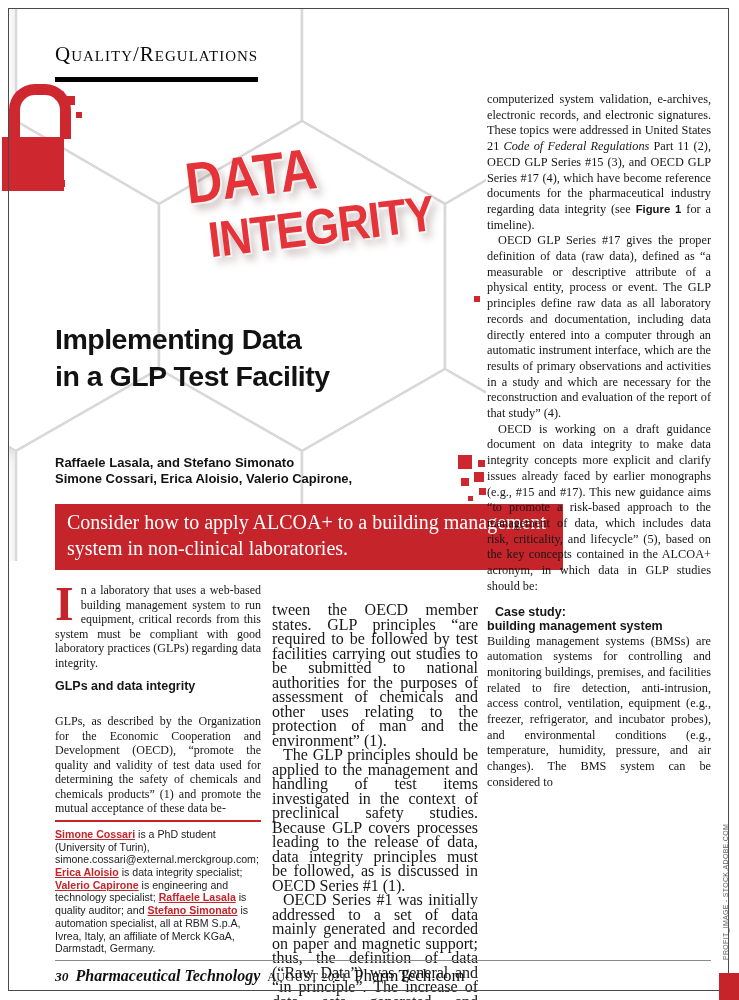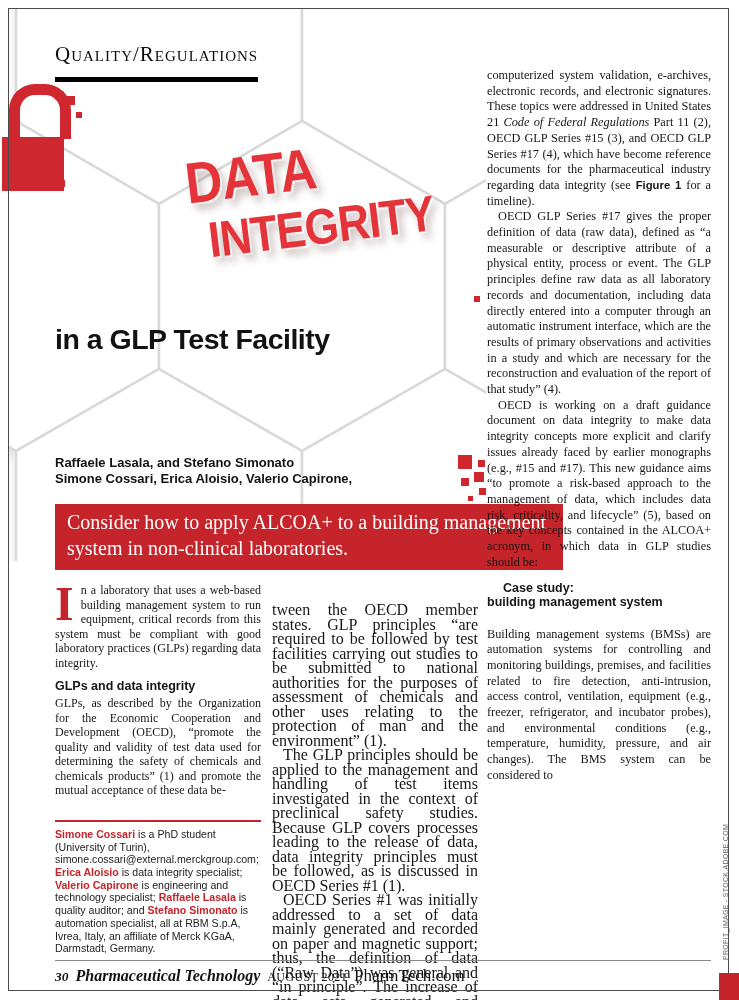--- a/index.html
+++ b/index.html
@@ -43,35 +43,35 @@
         font-family:"Liberation Serif",serif;font-size:20px;line-height:26px;}
 
   
   .col{position:absolute;z-index:4;color:#161616;text-align:justify;
         hyphens:auto;-webkit-hyphens:auto;}
   .col p{margin:0;}
   .col p.indent{text-indent:11px;}
   .col1{left:55px;top:583px;width:206px;height:372px;display:flex;flex-direction:column;
         font-size:12px;line-height:14.5px;}
   .col2{left:272px;top:583px;width:206px;font-size:16px;line-height:14.5px;margin-top:20px;}
-  .col3{left:487px;top:68px;width:224px;font-size:12.3px;line-height:15.7px;}
+  .col3{left:487px;top:92px;width:224px;font-size:12.3px;line-height:15.7px;}
   .dropcap{float:left;color:var(--accent);font-weight:700;font-size:48px;line-height:40px;
         padding:1px 7px 0 0;font-family:"Liberation Serif",serif;}
   .subhead{font-family:"Liberation Sans",sans-serif;font-weight:700;font-size:12.5px;
-        line-height:14px;margin:9px 0 3px;text-align:left;}
-  .subhead.tight{margin:10px 16px 0;}
-  .subhead.second{margin:0 0 18px;}
+        line-height:14px;margin:9px 0 21px;text-align:left;}
+  .subhead.tight{margin:10px 8px 0;}
+  .subhead.second{margin:0 0 1px;}
   .bullets{margin:1px 0 2px;padding-left:14px;text-align:left;list-style:disc outside;}
   .bullets li{padding-left:2px;}
 
   
   .bio{margin-top:auto;border-top:2px solid var(--accent);padding-top:6px;
         font-family:"Liberation Sans",sans-serif;font-size:10.6px;line-height:12.7px;
         text-align:left;color:#222;}
-  .seg-redbold{color:var(--accent);font-weight:700;}
+  .seg-redbold{color:var(--accent);font-weight:700;text-decoration:underline;}
   .seg-italic{font-style:italic;}
   .seg-boldsans{font-family:"Liberation Sans",sans-serif;font-weight:700;font-size:11.3px;}
 
   
   .footer{position:absolute;left:55px;top:960px;width:656px;z-index:5;
         border-top:1px solid #8a8a8a;padding-top:5px;display:flex;align-items:baseline;gap:7px;
         color:#111;}
   .footer .pagenum{font-weight:700;font-style:italic;font-size:13.5px;}
   .footer .mag{font-weight:700;font-style:italic;font-size:16px;}
   .footer .date{font-size:12px;letter-spacing:.4px;}
@@ -125,20 +125,21 @@
   <div class="px" style="left:468px;top:496px;width:5px;height:5px;"></div>
 
   <div class="section-head">Quality/Regulations</div>
 
   <div class="hero">
     <div class="hero-l1">DATA</div>
     <div class="hero-l2">INTEGRITY</div>
   </div>
 
   <div class="title">
+    <div>Implementing Data</div>
     <div>in a GLP Test Facility</div>
   </div>
   <div class="authors">
     <div>Raffaele Lasala, and Stefano Simonato</div>
     <div>Simone Cossari, Erica Aloisio, Valerio Capirone,</div>
   </div>
 
   <div class="standfirst">Consider how to apply ALCOA+ to a building management system in non-clinical laboratories.</div>
 
   <div class="col col1">

